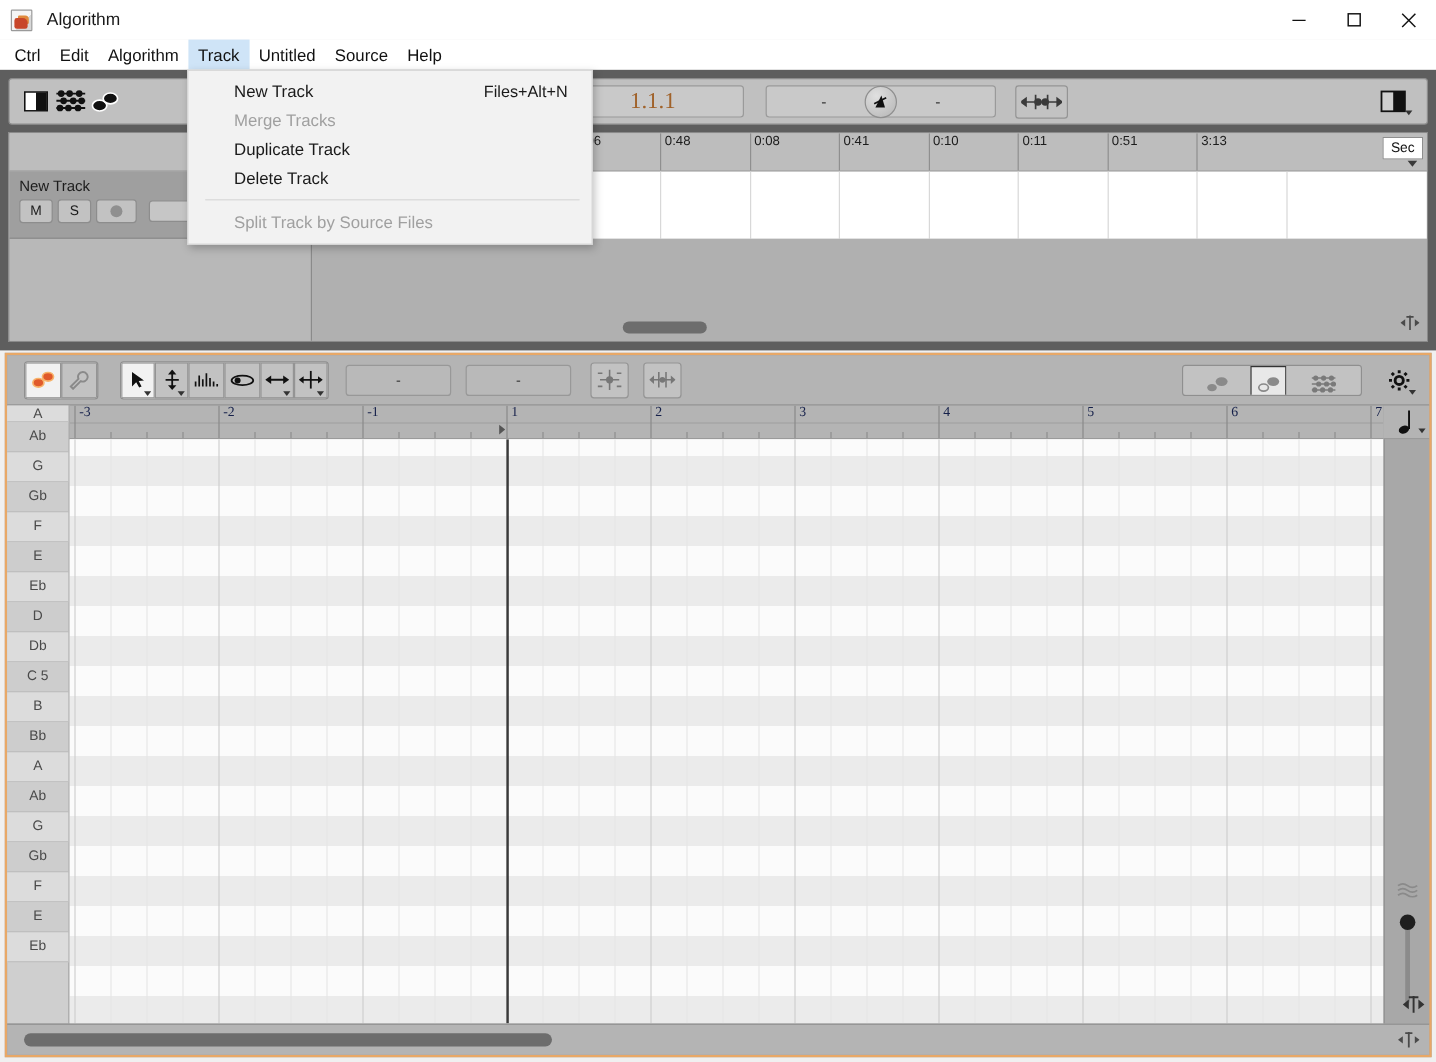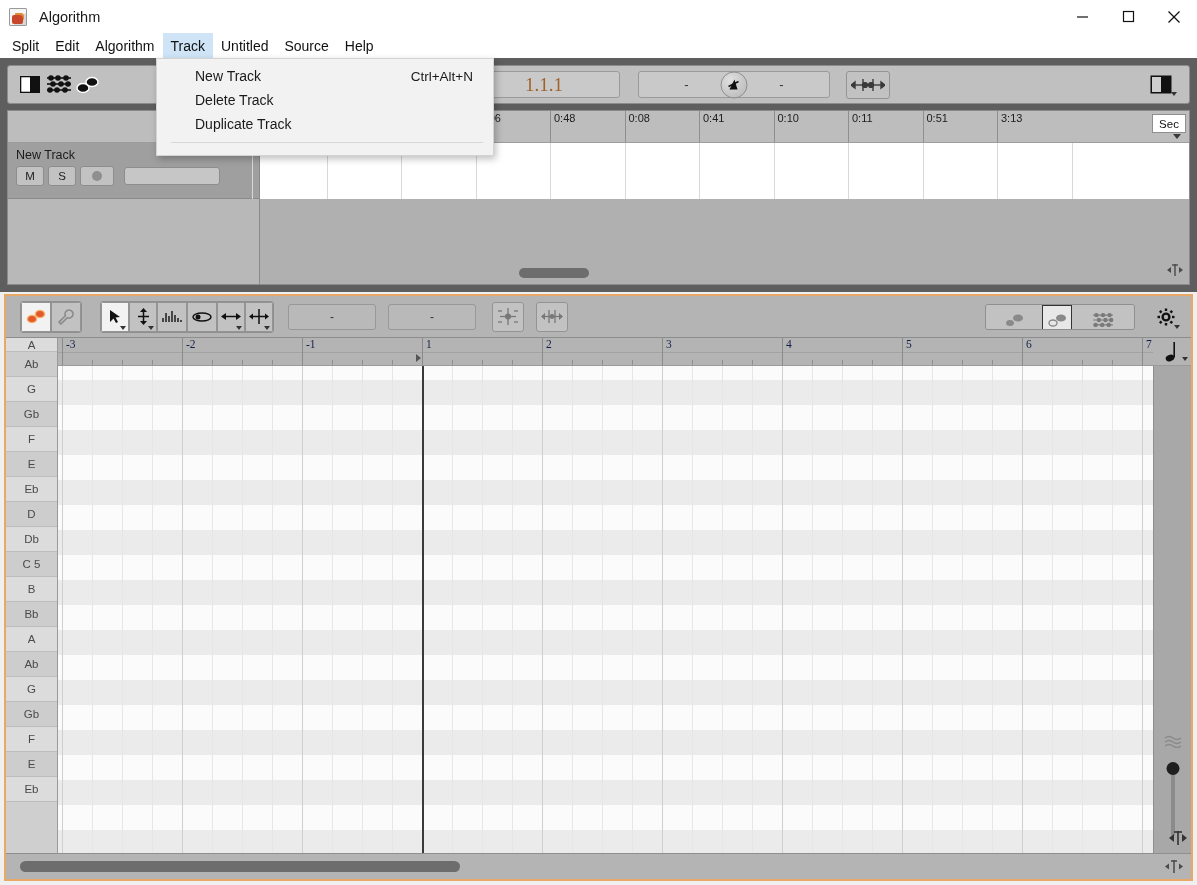--- a/index.html
+++ b/index.html
@@ -247,21 +247,21 @@
     <div class="win-btn">
       <svg width="14" height="14" viewBox="0 0 14 14">
           <line x1="1.5" y1="1.5" x2="12.5" y2="12.5" stroke="#111" stroke-width="1.2"></line>
           <line x1="12.5" y1="1.5" x2="1.5" y2="12.5" stroke="#111" stroke-width="1.2"></line>
         </svg>
     </div>
   </div>
 </div>
 
 <div class="menubar">
-  <div class="menu-item">Split</div>
+  <div class="menu-item">Ctrl</div>
   <div class="menu-item">Edit</div>
   <div class="menu-item">Algorithm</div>
   <div class="menu-item active">Track</div>
   <div class="menu-item">Untitled</div>
   <div class="menu-item">Source</div>
   <div class="menu-item">Help</div>
 </div>
 
 <div class="top-pane">
 
@@ -750,22 +750,28 @@
           <line x1="9" y1="1" x2="9" y2="14" stroke="#4a4a4a" stroke-width="1.5"></line>
           <line x1="6" y1="2" x2="12" y2="2" stroke="#4a4a4a" stroke-width="1.5"></line>
         </svg>
     </div>
   </div>
 </div>
 
 <div class="dropdown" id="dropdown">
     <div class="dd-item">
       <span>New Track</span>
-      <span class="dd-shortcut">Ctrl+Alt+N</span>
+      <span class="dd-shortcut">Files+Alt+N</span>
+    </div>
+    <div class="dd-item disabled">
+      <span>Merge Tracks</span>
+    </div>
+    <div class="dd-item">
+      <span>Duplicate Track</span>
     </div>
     <div class="dd-item">
       <span>Delete Track</span>
     </div>
-    <div class="dd-item">
-      <span>Duplicate Track</span>
-    </div>
     <div class="dd-sep"></div>
+    <div class="dd-item disabled">
+      <span>Split Track by Source Files</span>
+    </div>
   </div>
 
 </body></html>

